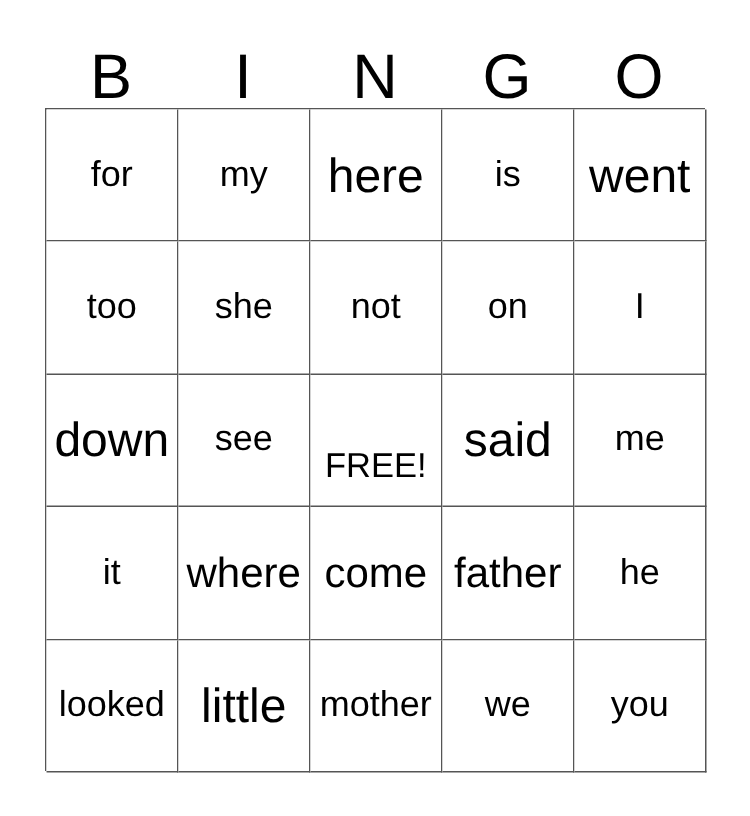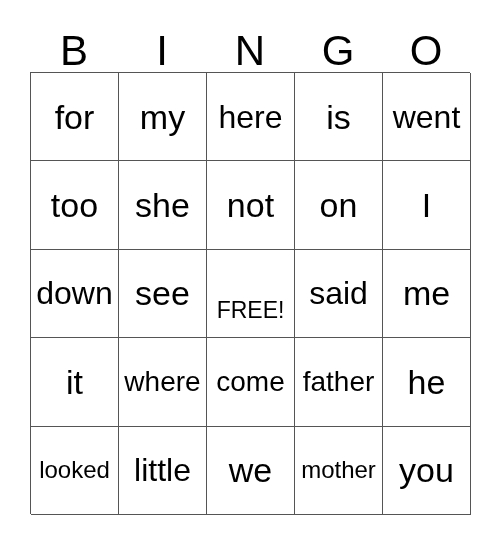--- a/index.html
+++ b/index.html
@@ -75,21 +75,21 @@
   .cell-text {
     display: block;
     text-align: center;
     line-height: 1;
     white-space: nowrap;
     font-weight: 400;
     color: #000000;
   }
 
   
-  .fs-xl   { font-size: 34px; }
+  .fs-xl   { font-size: 24px; }
   .fs-lg   { font-size: 32px; }
   .fs-md   { font-size: 28px; }
   .fs-sm   { font-size: 23px; margin-top: 35px; }
   .fs-xs   { font-size: 24px; }
 </style>
 </head>
 <body>
 
 <div id="card">
 
@@ -177,23 +177,23 @@
       <span class="cell-text fs-xl">he</span>
     </div>
 
     <div class="cell">
       <span class="cell-text fs-xs">looked</span>
     </div>
     <div class="cell">
       <span class="cell-text fs-lg">little</span>
     </div>
     <div class="cell">
-      <span class="cell-text fs-xl">we</span>
+      <span class="cell-text fs-xs">mother</span>
     </div>
     <div class="cell">
-      <span class="cell-text fs-xs">mother</span>
+      <span class="cell-text fs-xl">we</span>
     </div>
     <div class="cell">
       <span class="cell-text fs-xl">you</span>
     </div>
 
   </div>
 </div>
 
 </body></html>

